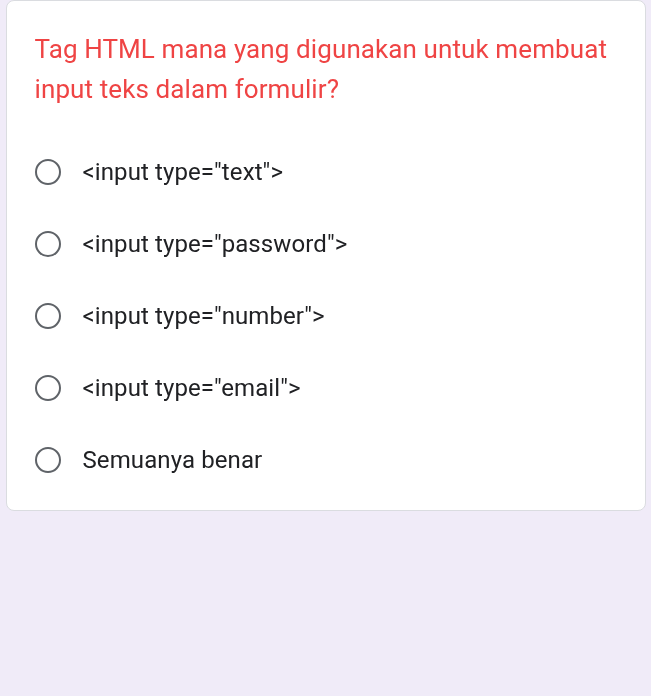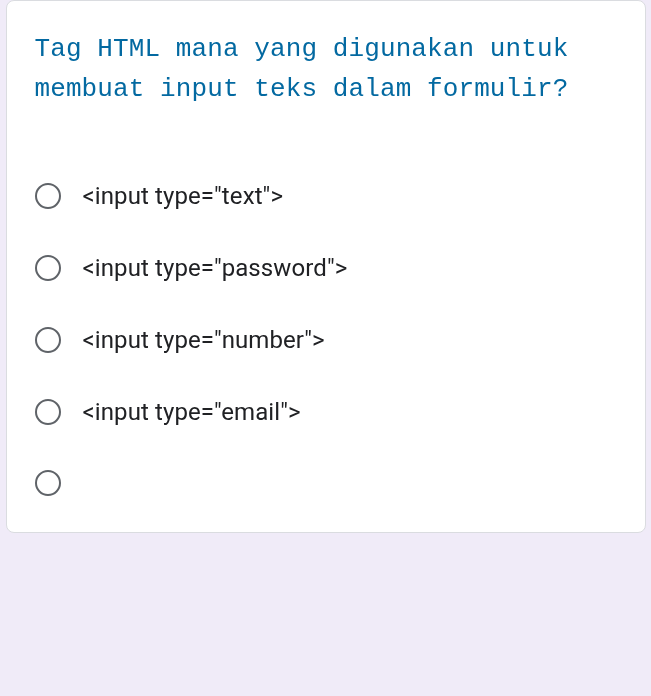--- a/index.html
+++ b/index.html
@@ -19,26 +19,25 @@
     .card {
       background: #fff;
       border: 1px solid #dadce0;
       border-radius: 8px;
       width: 640px;
       margin: 0 auto;
       padding: 28px 28px 36px 28px;
     }
     .question {
       font-size: 26px;
-      color: #0369a1;
+      color: #ef4444;
       line-height: 1.55;
       font-weight: 400;
-      margin-bottom: 72px;
+      margin-bottom: 48px;
       letter-spacing: 0.1px;
-      font-family: Liberation Mono, monospace;
     }
     .options {
       display: flex;
       flex-direction: column;
       gap: 44px;
     }
     .option {
       display: flex;
       align-items: center;
       cursor: pointer;
@@ -75,15 +74,16 @@
     <div class="option">
       <span class="radio"></span>
       <span class="option-label">&lt;input type="number"&gt;</span>
     </div>
     <div class="option">
       <span class="radio"></span>
       <span class="option-label">&lt;input type="email"&gt;</span>
     </div>
     <div class="option">
       <span class="radio"></span>
+      <span class="option-label">Semuanya benar</span>
     </div>
   </div>
 </div>
 
 </body></html>

